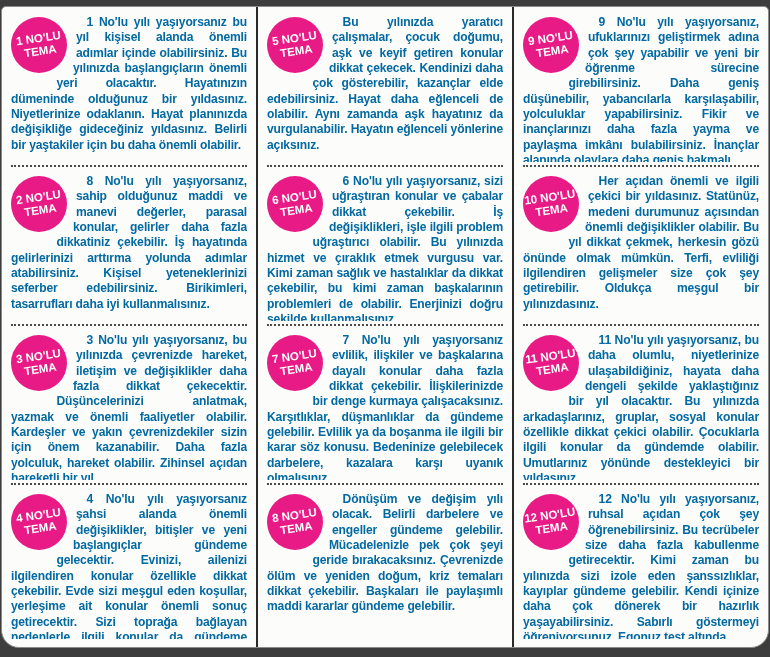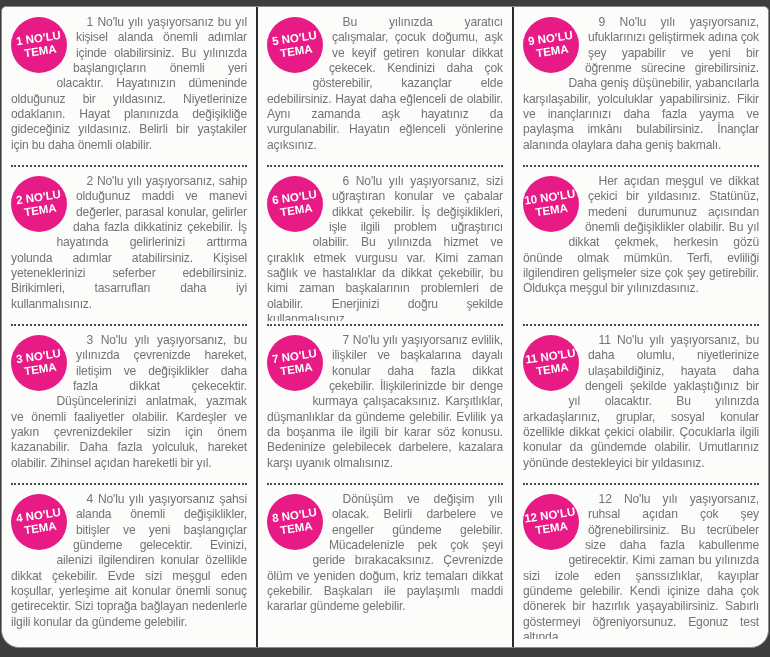--- a/index.html
+++ b/index.html
@@ -62,23 +62,23 @@
     white-space: nowrap;
   }
   .badge-line2 {
     display: block;
     font-size: 11.5px;
     line-height: 1.1;
   }
   .txt {
     margin: 0;
     font-size: 12.1px;
-    font-weight: 400;
+    font-weight: 700;
     line-height: 1.27;
-    color: #737373;
+    color: #0369a1;
     text-align: justify;
     text-indent: 14px;
     letter-spacing: -0.15px;
   }
   .dotsep {
     border: 0;
     border-top: 2px dotted #4a4a4a;
     margin: 3px 0 7px 0;
     height: 0;
   }
@@ -99,21 +99,21 @@
       <p class="txt">1 No'lu yılı yaşıyorsanız bu yıl kişisel alanda önemli adımlar içinde olabilirsiniz. Bu yılınızda başlangıçların önemli yeri olacaktır. Hayatınızın dümeninde olduğunuz bir yıldasınız. Niyetlerinize odaklanın. Hayat planınızda değişikliğe gideceğiniz yıldasınız. Belirli bir yaştakiler için bu daha önemli olabilir.</p>
     </div>
     <hr class="dotsep">
     <div class="theme">
       <div class="badge">
         <span class="badge-inner">
           <span class="badge-line1">2 NO'LU</span>
           <span class="badge-line2">TEMA</span>
         </span>
       </div>
-      <p class="txt">2 No'lu yılı yaşıyorsanız, sahip olduğunuz maddi ve manevi değerler, parasal konular, gelirler daha fazla dikkatiniz çekebilir. İş hayatında gelirlerinizi arttırma yolunda adımlar atabilirsiniz. Kişisel yeteneklerinizi seferber edebilirsiniz. Birikimleri, tasarrufları daha iyi kullanmalısınız.</p>
+      <p class="txt">8 No'lu yılı yaşıyorsanız, sahip olduğunuz maddi ve manevi değerler, parasal konular, gelirler daha fazla dikkatiniz çekebilir. İş hayatında gelirlerinizi arttırma yolunda adımlar atabilirsiniz. Kişisel yeteneklerinizi seferber edebilirsiniz. Birikimleri, tasarrufları daha iyi kullanmalısınız.</p>
     </div>
     <hr class="dotsep">
     <div class="theme">
       <div class="badge">
         <span class="badge-inner">
           <span class="badge-line1">3 NO'LU</span>
           <span class="badge-line2">TEMA</span>
         </span>
       </div>
       <p class="txt">3 No'lu yılı yaşıyorsanız, bu yılınızda çevrenizde hareket, iletişim ve değişiklikler daha fazla dikkat çekecektir. Düşüncelerinizi anlatmak, yazmak ve önemli faaliyetler olabilir. Kardeşler ve yakın çevrenizdekiler sizin için önem kazanabilir. Daha fazla yolculuk, hareket olabilir. Zihinsel açıdan hareketli bir yıl.</p>
@@ -183,21 +183,21 @@
       <p class="txt">9 No'lu yılı yaşıyorsanız, ufuklarınızı geliştirmek adına çok şey yapabilir ve yeni bir öğrenme sürecine girebilirsiniz. Daha geniş düşünebilir, yabancılarla karşılaşabilir, yolculuklar yapabilirsiniz. Fikir ve inançlarınızı daha fazla yayma ve paylaşma imkânı bulabilirsiniz. İnançlar alanında olaylara daha geniş bakmalı.</p>
     </div>
     <hr class="dotsep">
     <div class="theme">
       <div class="badge">
         <span class="badge-inner">
           <span class="badge-line1">10 NO'LU</span>
           <span class="badge-line2">TEMA</span>
         </span>
       </div>
-      <p class="txt">Her açıdan meşgul ve dikkat çekici bir yıldasınız. Statünüz, medeni durumunuz açısından önemli değişiklikler olabilir. Bu yıl dikkat çekmek, herkesin gözü önünde olmak mümkün. Terfi, evliliği ilgilendiren gelişmeler size çok şey getirebilir. Oldukça meşgul bir yılınızdasınız.</p>
+      <p class="txt">Her açıdan önemli ve ilgili çekici bir yıldasınız. Statünüz, medeni durumunuz açısından önemli değişiklikler olabilir. Bu yıl dikkat çekmek, herkesin gözü önünde olmak mümkün. Terfi, evliliği ilgilendiren gelişmeler size çok şey getirebilir. Oldukça meşgul bir yılınızdasınız.</p>
     </div>
     <hr class="dotsep">
     <div class="theme">
       <div class="badge">
         <span class="badge-inner">
           <span class="badge-line1">11 NO'LU</span>
           <span class="badge-line2">TEMA</span>
         </span>
       </div>
       <p class="txt">11 No'lu yılı yaşıyorsanız, bu daha olumlu, niyetlerinize ulaşabildiğiniz, hayata daha dengeli şekilde yaklaştığınız bir yıl olacaktır. Bu yılınızda arkadaşlarınız, gruplar, sosyal konular özellikle dikkat çekici olabilir. Çocuklarla ilgili konular da gündemde olabilir. Umutlarınız yönünde destekleyici bir yıldasınız.</p>

